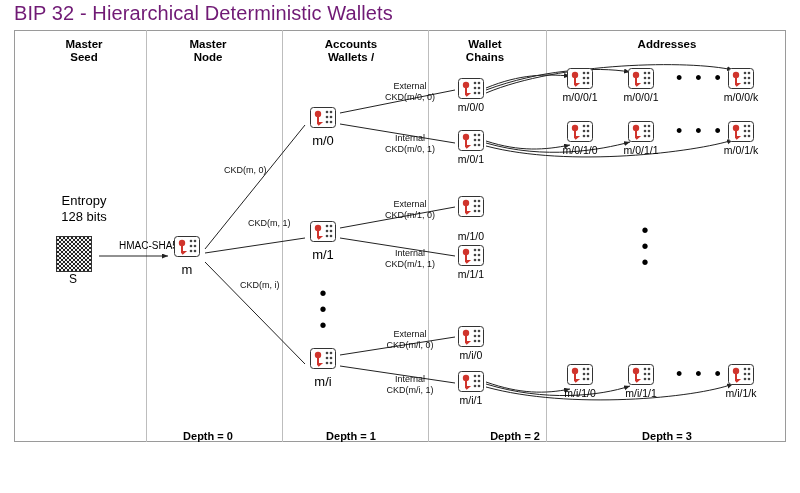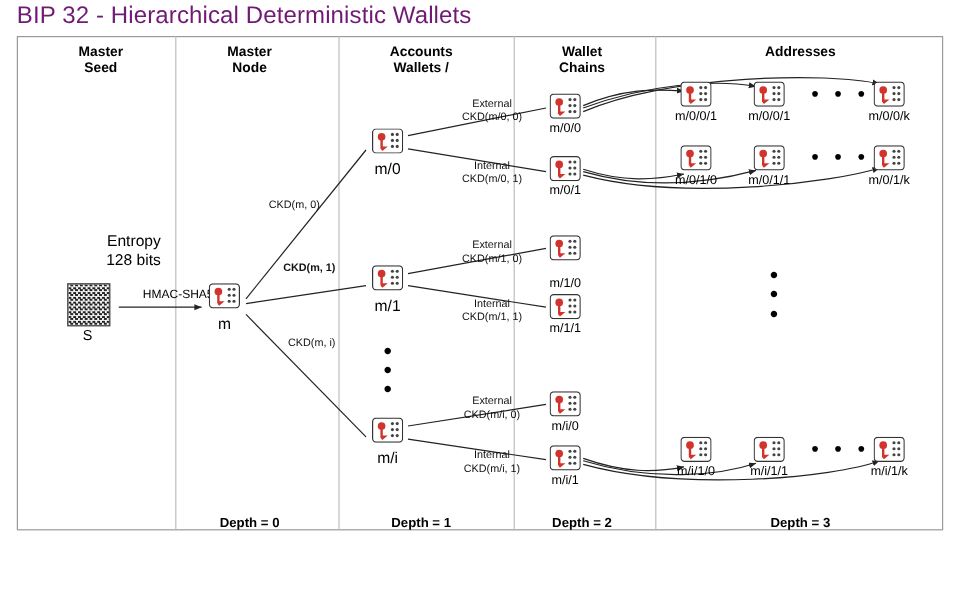--- a/index.html
+++ b/index.html
@@ -40,21 +40,21 @@
   .formula .sub{font-size:10px;vertical-align:sub;}
 
   
   .nodelabel{position:absolute;font-size:13px;text-align:center;}
   .nodelabel.small{font-size:10.5px;}
   .addrlabel{position:absolute;font-size:10.5px;text-align:center;}
 
   .ckd{position:absolute;font-size:9px;line-height:10.5px;text-align:center;color:#111;}
   .ckdl{position:absolute;font-size:9px;line-height:10.5px;text-align:left;color:#111;}
 
-  .entropy{position:absolute;font-size:13px;text-align:right;line-height:16px;}
+  .entropy{position:absolute;font-size:13px;text-align:center;line-height:16px;}
   .hmac{position:absolute;font-size:10px;}
 
   .seedbox{
     position:absolute;width:34px;height:34px;
     background:
       repeating-conic-gradient(#222 0% 25%, #f2f2f2 0% 50%);
     background-size:4px 4px;
     border:1px solid #333;
   }
   .slabel{position:absolute;font-size:12px;text-align:center;}
@@ -95,21 +95,21 @@
   <div class="colhead" style="left:430px;top:38px;width:110px;">
     <div>Wallet</div>
     <div>Chains</div>
   </div>
   <div class="colhead" style="left:552px;top:38px;width:230px;">
     <div>Addresses</div>
   </div>
 
   <div class="depth" style="left:148px;top:430px;width:120px;">Depth = 0</div>
   <div class="depth" style="left:286px;top:430px;width:130px;">Depth = 1</div>
-  <div class="depth" style="left:430px;top:430px;width:110px;">Depth = 2</div>
+  <div class="depth" style="left:430px;top:430px;width:110px;text-align:right;">Depth = 2</div>
   <div class="depth" style="left:552px;top:430px;width:230px;">Depth = 3</div>
 
   <svg class="lines" viewBox="0 0 800 493">
     <defs>
       <marker id="arrow" markerWidth="7" markerHeight="7" refX="6" refY="2.5" orient="auto">
         <path d="M0,0 L6,2.5 L0,5 z" fill="#222"></path>
       </marker>
     </defs>
     <g stroke="#222" stroke-width="1" fill="none">
 
@@ -212,21 +212,21 @@
         <circle cx="17" cy="10" r="1.3"></circle>
           <circle cx="21" cy="10" r="1.3"></circle>
         <circle cx="17" cy="15" r="1.3"></circle>
           <circle cx="21" cy="15" r="1.3"></circle>
       </g>
     </svg>
   </div>
   <div class="nodelabel" style="left:296px;top:374px;width:54px;">m/i</div>
 
   <div class="ckdl" style="left:224px;top:165px;">CKD(m, 0)</div>
-  <div class="ckdl" style="left:236px;top:218px;font-weight:bold;">CKD(m, 1)</div>
+  <div class="ckdl" style="left:248px;top:218px;">CKD(m, 1)</div>
   <div class="ckdl" style="left:240px;top:280px;">CKD(m, i)</div>
 
   <div class="dots" style="left:308px;top:285px;width:30px;">
     <div>•</div>
     <div>•</div>
     <div>•</div>
   </div>
 
   <div class="keyicon" style="left:458px;top:78px;">
     <svg width="26" height="21" viewBox="0 0 26 21">

